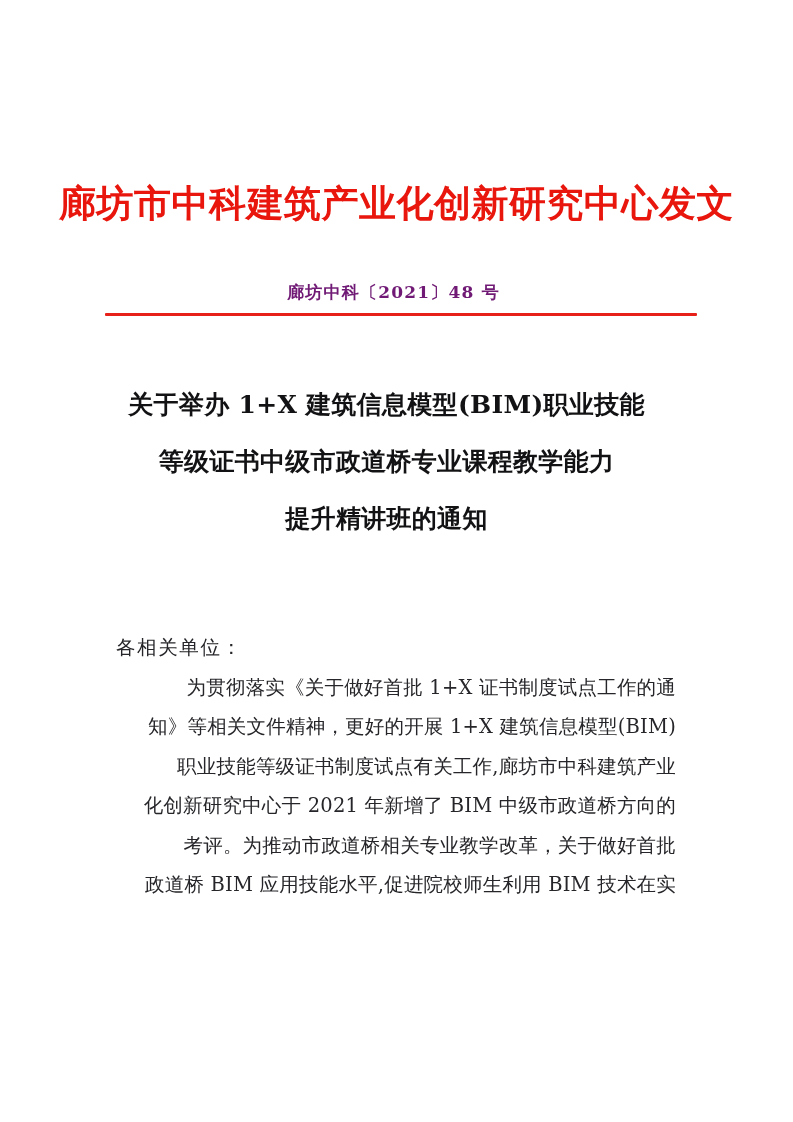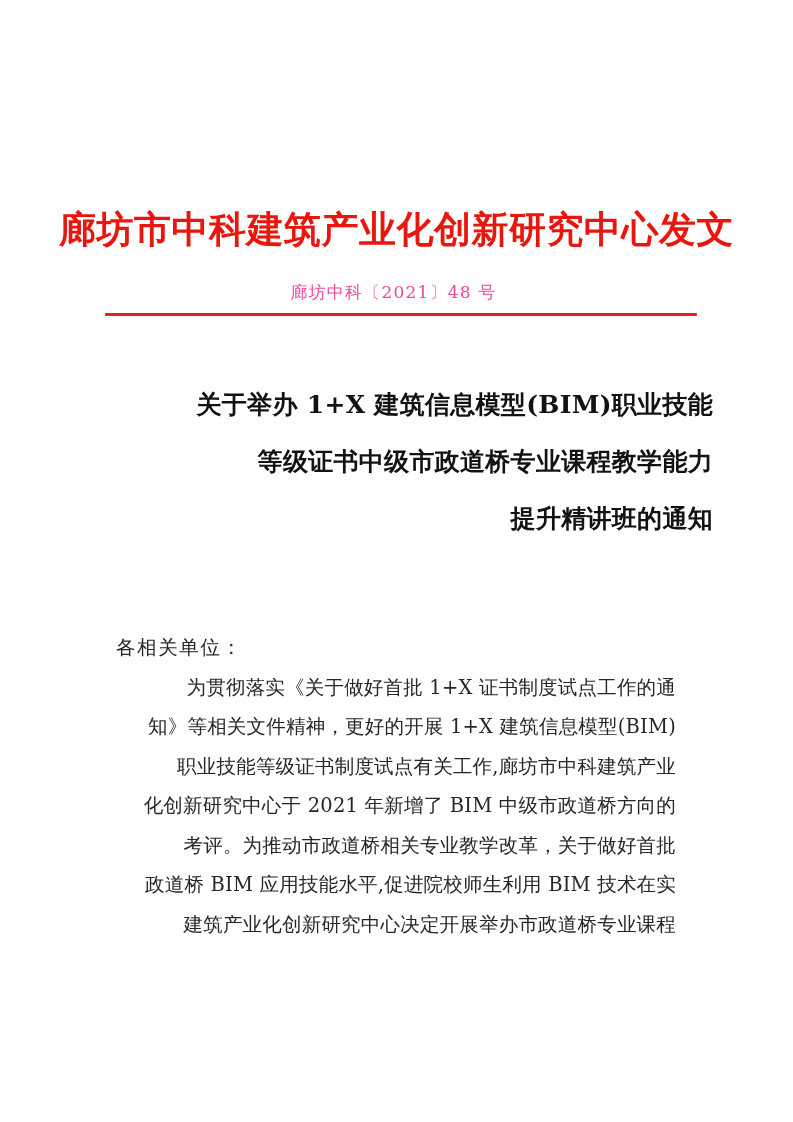--- a/index.html
+++ b/index.html
@@ -44,42 +44,43 @@
 
   
   .doc-number {
     position: absolute;
     top: 281px;
     left: 0;
     width: 787px;
     text-align: center;
     font-size: 17px;
     letter-spacing: 1.2px;
-    color: #ec4899;
+    color: #701a75;
     font-family: "DejaVu Serif", "Liberation Serif", serif;
+    font-weight: bold;
   }
 
   
   .red-rule {
     position: absolute;
     top: 313px;
     left: 105px;
     width: 592px;
     height: 3px;
     background: #E8201A;
     border-radius: 1px;
   }
 
   
   .doc-title {
     position: absolute;
     top: 376px;
-    left: 112px;
+    left: 86px;
     width: 601px;
-    text-align: right;
+    text-align: center;
   }
   .doc-title .tline {
     font-weight: bold;
     font-size: 25px;
     line-height: 57px;
     color: #121214;
     letter-spacing: 0.3px;
     white-space: nowrap;
   }
 
@@ -111,21 +112,21 @@
   .para .bline.first {
     padding-left: 40px;
   }
 </style>
 </head>
 <body>
 
 <div class="page">
 
   <div class="letterhead">
-    <div class="letterhead-title" style="color: rgb(232, 22, 12); margin-top: 26px;">廊坊市中科建筑产业化创新研究中心发文</div>
+    <div class="letterhead-title" style="color: rgb(232, 22, 12);">廊坊市中科建筑产业化创新研究中心发文</div>
   </div>
 
   <div class="doc-number">廊坊中科〔2021〕48 号</div>
 
   <div class="red-rule" style="background: rgb(232, 32, 26);"></div>
 
   <div class="doc-title">
     <div class="tline">关于举办 1+X 建筑信息模型(BIM)职业技能</div>
     <div class="tline">等级证书中级市政道桥专业课程教学能力</div>
     <div class="tline">提升精讲班的通知</div>
@@ -134,17 +135,16 @@
   <div class="body-block">
     <div class="salutation">各相关单位：</div>
 
     <div class="para">
       <div class="bline first">为贯彻落实《关于做好首批 1+X 证书制度试点工作的通</div>
       <div class="bline">知》等相关文件精神，更好的开展 1+X 建筑信息模型(BIM)</div>
       <div class="bline">职业技能等级证书制度试点有关工作,廊坊市中科建筑产业</div>
       <div class="bline">化创新研究中心于 2021 年新增了 BIM 中级市政道桥方向的</div>
       <div class="bline">考评。为推动市政道桥相关专业教学改革，关于做好首批</div>
       <div class="bline">政道桥 BIM 应用技能水平,促进院校师生利用 BIM 技术在实</div>
-      <div class="bline">建筑产业化创新研究中心决定开展举办市政道桥专业课程</div>
     </div>
   </div>
 
 </div>
 
 </body></html>

